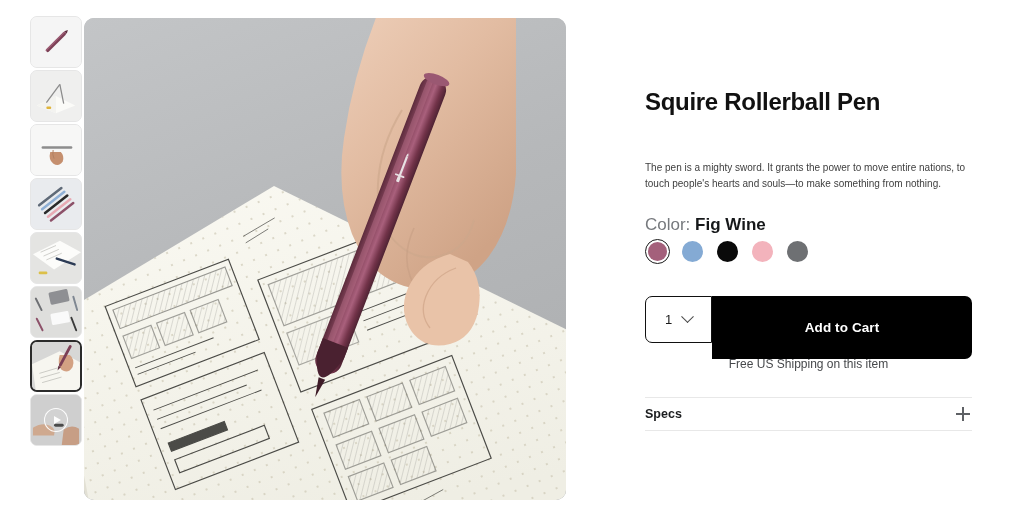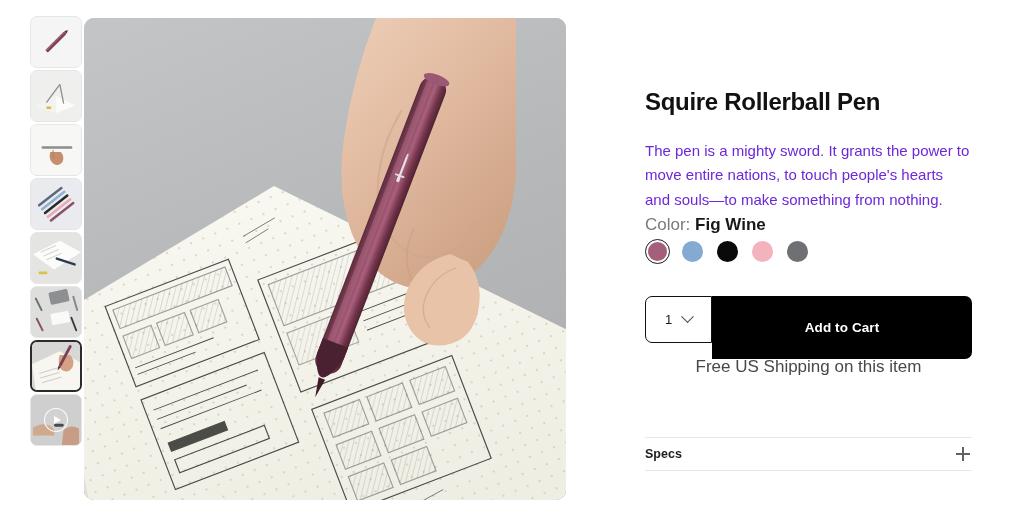--- a/index.html
+++ b/index.html
@@ -98,25 +98,25 @@
   .product-title {
     margin: 0;
     position: absolute; top: 88px; left: 0;
     font-size: 24px;
     font-weight: bold;
     letter-spacing: -0.3px;
     color: #111111;
     line-height: 1.2;
   }
   .product-desc {
-    position: absolute; top: 124px; left: 0;
+    position: absolute; top: 150px; left: 0;
     width: 327px;
-    font-size: 15px;
+    font-size: 10px;
     line-height: 1.62;
-    color: #6d28d9;
+    color: #404040;
   }
   .color-row {
     position: absolute; top: 215px; left: 0;
     font-size: 17px;
     color: #76797d;
   }
   .color-row b { color: #16181a; font-weight: bold; }
 
   .swatches {
     position: absolute; top: 239px; left: 0;
@@ -176,35 +176,34 @@
     font-family: "Liberation Sans", sans-serif;
     font-size: 13.5px;
     font-weight: bold;
     letter-spacing: 0.1px;
     cursor: pointer;
   }
   .shipping {
     position: absolute; top: 357px; left: 0;
     width: 327px;
     text-align: center;
-    font-size: 17px;
+    font-size: 12px;
     color: #46484b;
   }
 
   .specs {
     position: absolute; top: 397px; left: 0;
     width: 327px;
     height: 34px;
     border-top: 1px solid #e8e8e8;
     border-bottom: 1px solid #e8e8e8;
     display: flex;
     align-items: center;
     justify-content: space-between;
     cursor: pointer;
-    margin-top: 40px;
   }
   .specs-label {
     font-size: 12.5px;
     font-weight: bold;
     color: #1b1d1f;
   }
   .plus {
     position: relative;
     width: 14px; height: 14px;
     margin-right: 2px;

